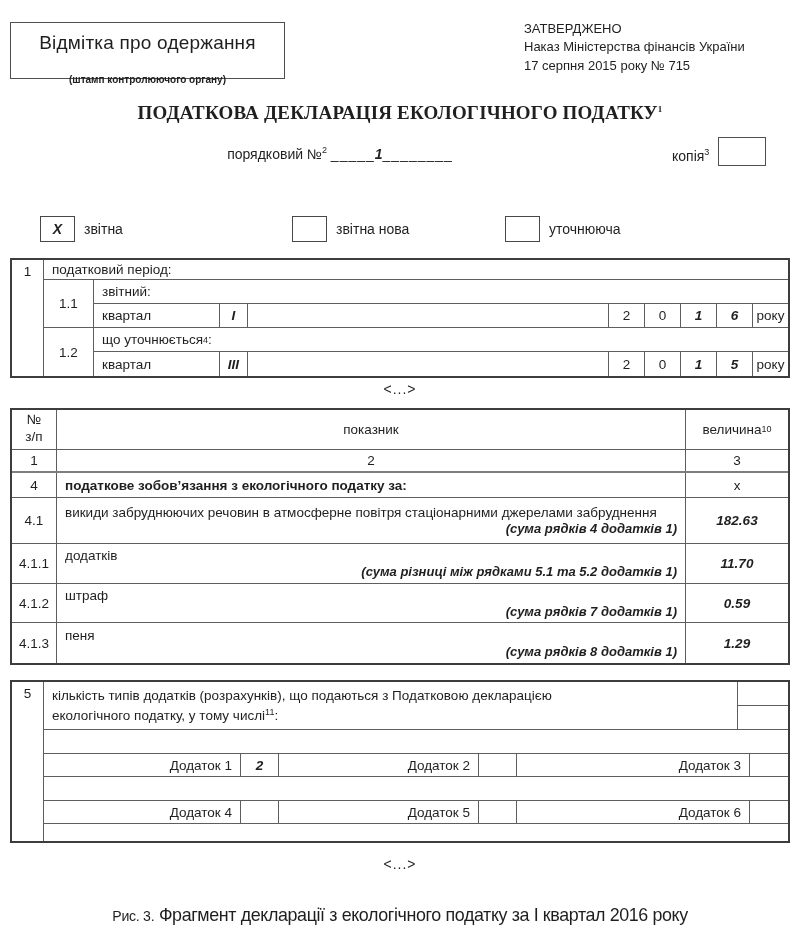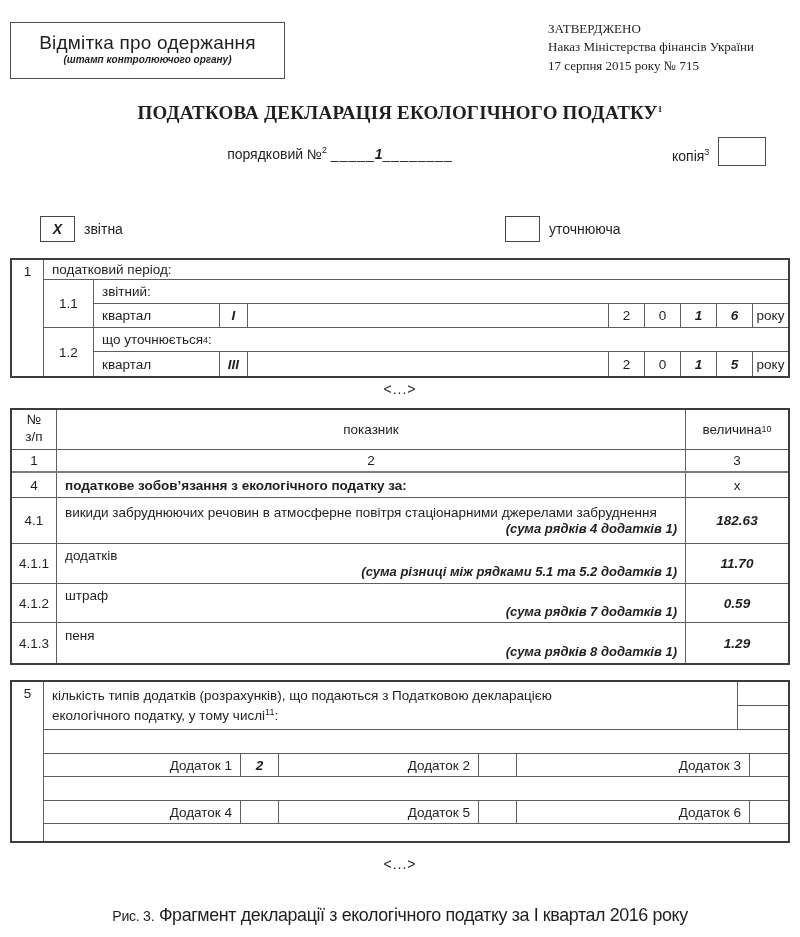--- a/index.html
+++ b/index.html
@@ -14,23 +14,23 @@
   .page { position:relative; width:800px; height:937px; overflow:hidden; }
 
   sup { font-size:9px; vertical-align:super; line-height:0; }
 
   
   .receipt-box{
     position:absolute; left:10px; top:22px; width:275px; height:57px;
     border:1px solid #4f4f4f; text-align:center; padding-top:9px;
   }
   .receipt-box .l1{ font-size:19px; letter-spacing:.2px; }
-  .receipt-box .l2{ font-size:10px; font-weight:700; font-style:italic; margin-top:0; }
-
-  .approved{ position:absolute; left:548px; top:20px; font-size:13px; line-height:1.42;font-family:Liberation Serif, serif; }
+  .receipt-box .l2{ font-size:10px; font-weight:700; margin-top:20px; }
+
+  .approved{ position:absolute; left:524px; top:20px; font-size:13px; line-height:1.42; }
 
   .form-title{
     position:absolute; top:102px; left:0; width:800px; text-align:center;
     font-size:19px; font-weight:700; letter-spacing:.2px;font-family:Liberation Serif, serif;
   }
   .serial-line{
     position:absolute; top:146px; left:0; width:680px; text-align:center; font-size:14px;
   }
   .serial-line .us{ letter-spacing:1px; }
   .fill{ font-weight:700; font-style:italic; }
@@ -139,20 +139,24 @@
 
   <div class="serial-line"><span>порядковий №</span><sup>2</sup><span> </span><span class="us">_____</span><span class="fill">1</span><span class="us">________</span></div>
 
   <div class="copy-label"><span>копія</span><sup>3</sup></div>
   <div class="copy-box"></div>
 
   <div class="chk-row">
     <div class="chk-group" style="left:40px">
       <div class="chk-box fill">X</div>
       <div class="chk-label">звітна</div>
+    </div>
+    <div class="chk-group" style="left:292px">
+      <div class="chk-box fill"></div>
+      <div class="chk-label">звітна нова</div>
     </div>
     <div class="chk-group" style="left:505px">
       <div class="chk-box fill"></div>
       <div class="chk-label">уточнююча</div>
     </div>
   </div>
 
   <div class="tbl period">
     <div class="no-col bR">1</div>
     <div class="main">

